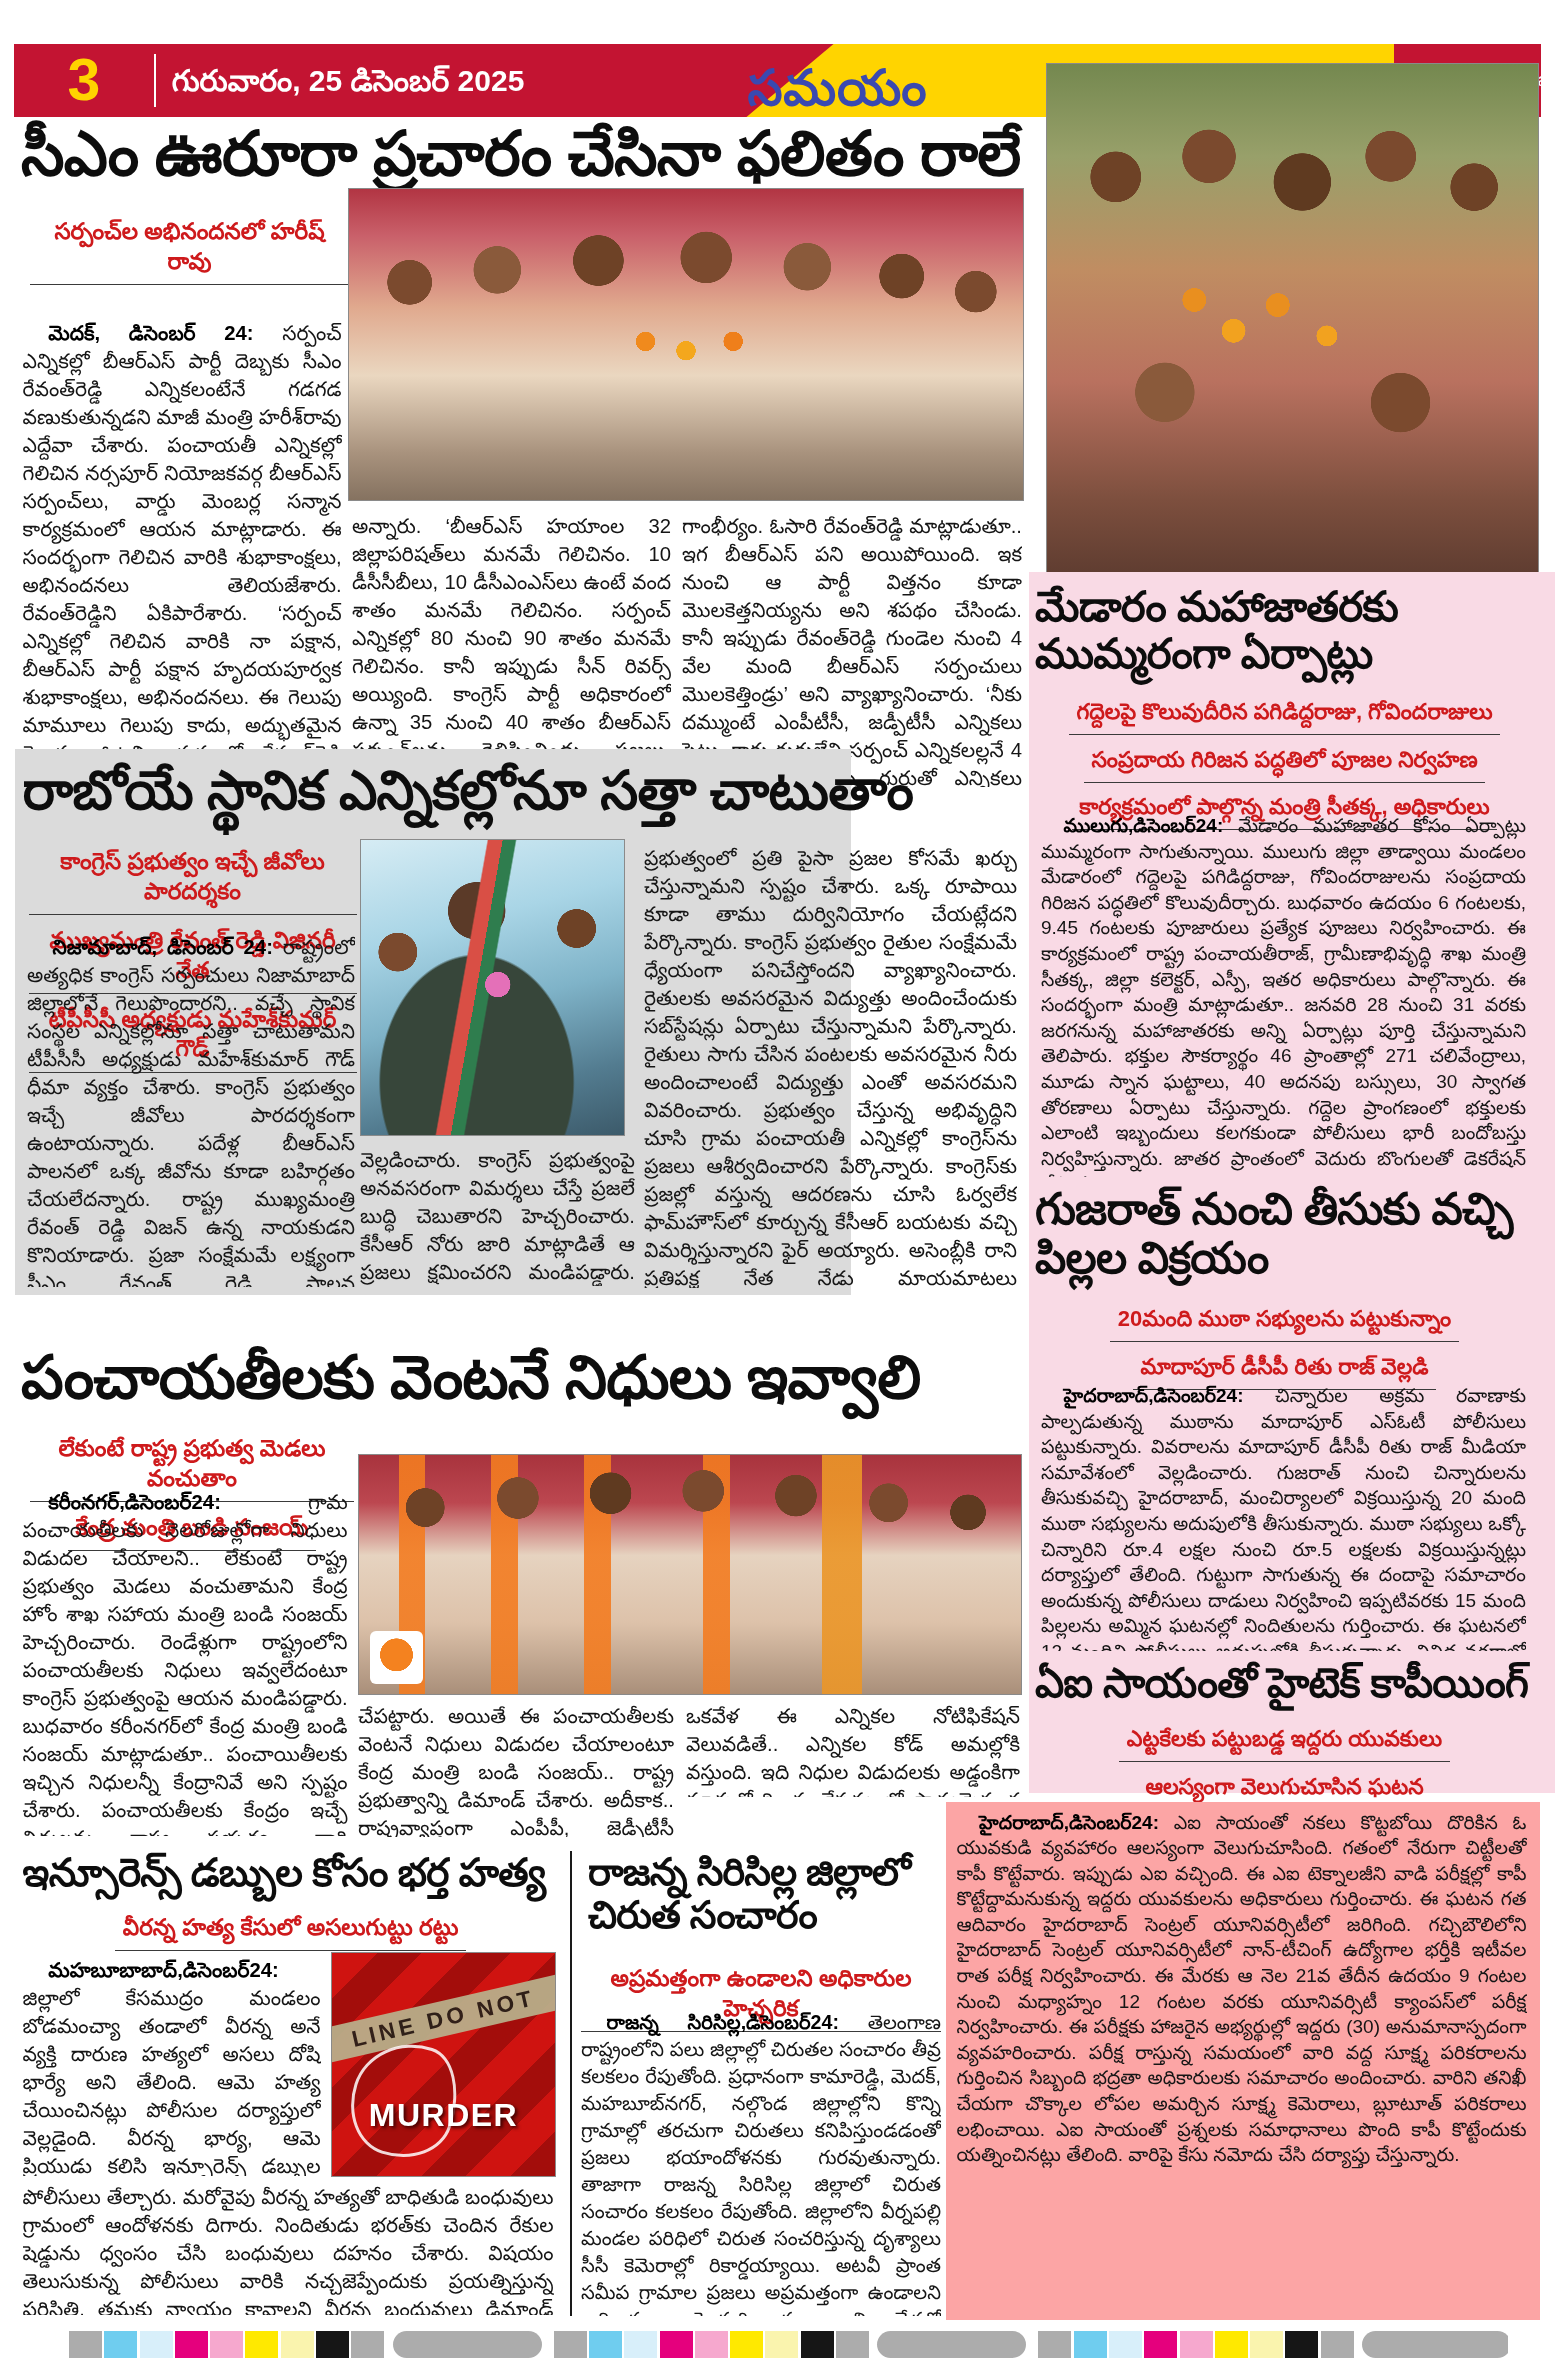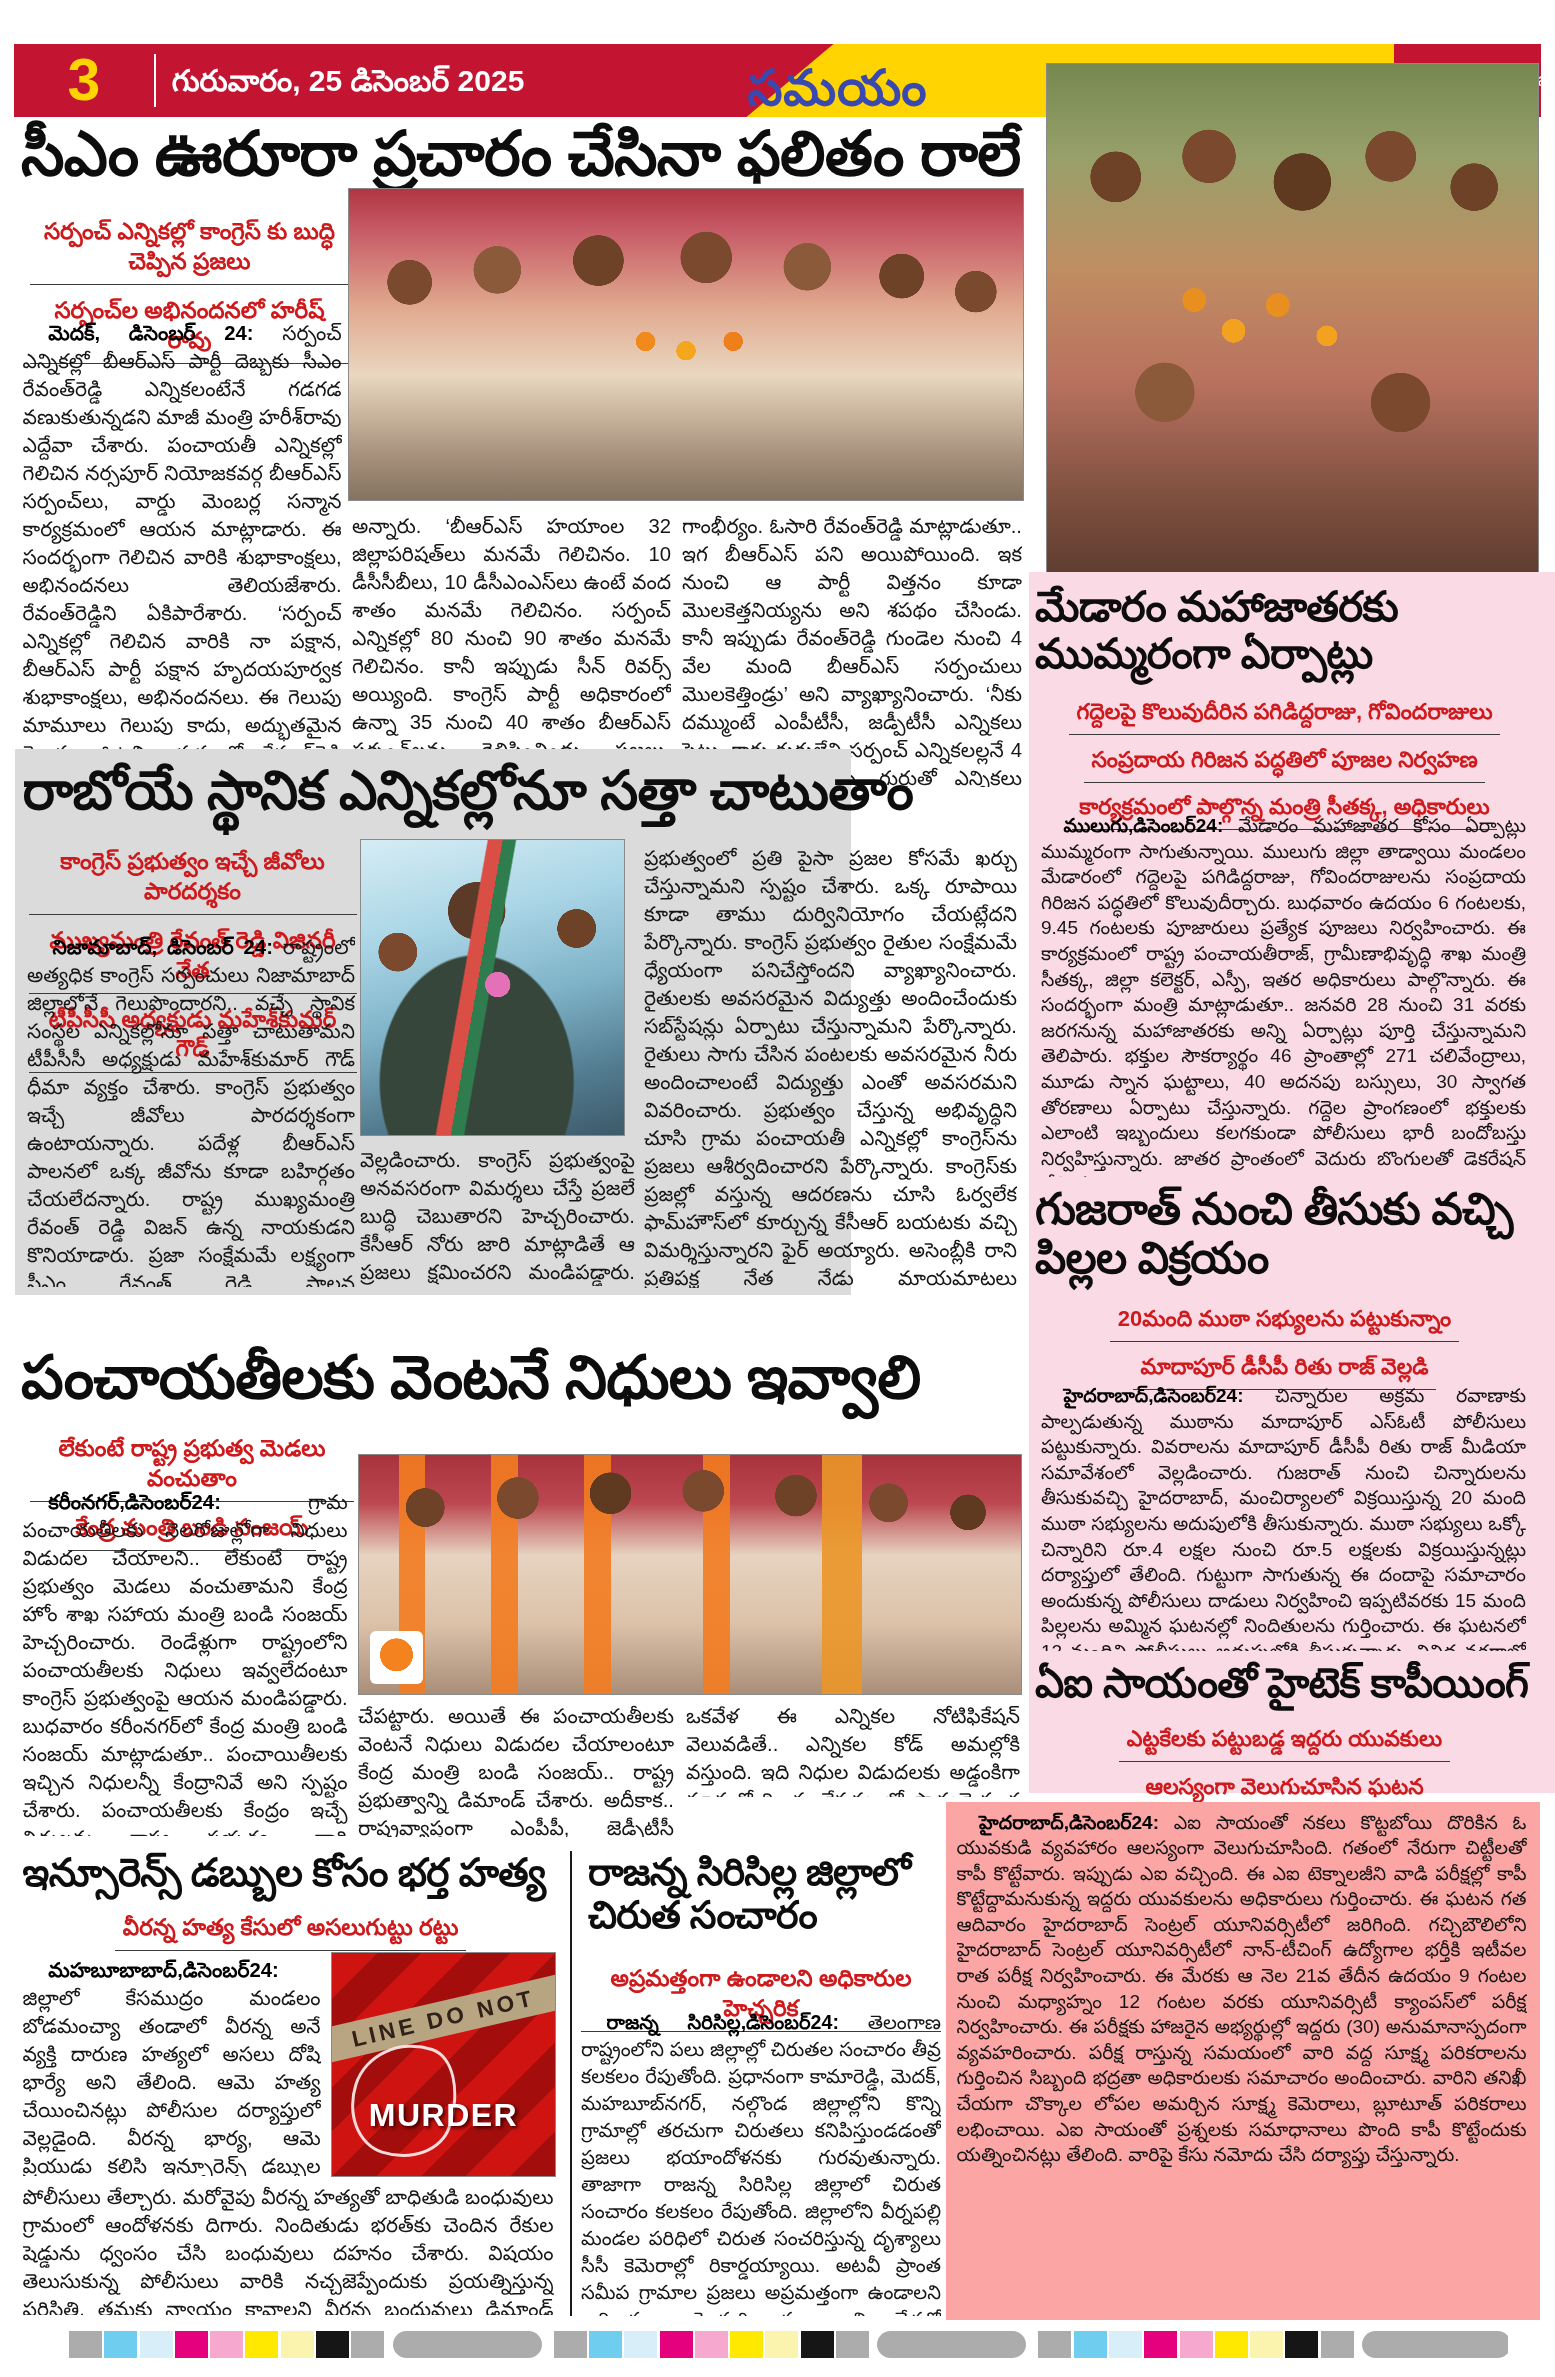--- a/index.html
+++ b/index.html
@@ -157,21 +157,20 @@
     <div id="hdr-redR"></div>
     <div id="pgnum">3</div>
     <div id="hdr-sep"></div>
     <div id="hdr-date">గురువారం, 25 డిసెంబర్ 2025</div>
     <div id="masthead">సమయం</div>
     <div id="website">www.epaper.samayamdaily.net</div>
   </div>
 
   <h1 id="a1h" class="head">సీఎం ఊరూరా ప్రచారం చేసినా ఫలితం రాలే</h1>
   <div id="a1subs" class="subs">
-    <div class="rsub">సర్పంచ్ ఎన్నికల్లో కాంగ్రెస్ కు బుద్ధి చెప్పిన ప్రజలు</div>
     <div class="rsub">సర్పంచ్‌ల అభినందనలో హరీష్ రావు</div>
   </div>
   <div id="ph1" class="ph"></div>
   <div id="a1c1" class="col"><b class="dl">మెదక్, డిసెంబర్ 24:</b> <span>సర్పంచ్ ఎన్నికల్లో బీఆర్ఎస్ పార్టీ దెబ్బకు సీఎం రేవంత్‌రెడ్డి ఎన్నికలంటేనే గడగడ వణుకుతున్నడని మాజీ మంత్రి హరీశ్‌రావు ఎద్దేవా చేశారు. పంచాయతీ ఎన్నికల్లో గెలిచిన నర్సపూర్ నియోజకవర్గ బీఆర్ఎస్ సర్పంచ్‌లు, వార్డు మెంబర్ల సన్మాన కార్యక్రమంలో ఆయన మాట్లాడారు. ఈ సందర్భంగా గెలిచిన వారికి శుభాకాంక్షలు, అభినందనలు తెలియజేశారు. రేవంత్‌రెడ్డిని ఏకిపారేశారు. ‘సర్పంచ్ ఎన్నికల్లో గెలిచిన వారికి నా పక్షాన, బీఆర్ఎస్ పార్టీ పక్షాన హృదయపూర్వక శుభాకాంక్షలు, అభినందనలు. ఈ గెలుపు మామూలు గెలుపు కాదు, అద్భుతమైన గెలుపు. ఓటమి భయంతో రేవంత్‌రెడ్డి ఊరూరా తిరిగినా ఫలితం దక్కలే. సాధారణంగా పంచాయతీ ఎన్నికల్లో అధికార పార్టీకి 90 శాతం, ఒక్కోసారి వంద శాతం విజయాలు దక్కడం ఆనవాయితీ. కానీ కాంగ్రెస్‌కు 64 శాతం ఫలితాలే వచ్చాయి. కాంగ్రెస్ 6 వేల పైచిలుకు స్థానాల్లో గెలవగా, బీఆర్ఎస్ 4 వేల సర్పంచ్ పదవులు గెలుచుకుంది’</span></div>
   <div id="a1c2" class="col noind"><span>అన్నారు. ‘బీఆర్ఎస్ హయాంల 32 జిల్లాపరిషత్‌లు మనమే గెలిచినం. 10 డీసీసీబీలు, 10 డీసీఎంఎస్‌లు ఉంటే వంద శాతం మనమే గెలిచినం. సర్పంచ్ ఎన్నికల్లో 80 నుంచి 90 శాతం మనమే గెలిచినం. కానీ ఇప్పుడు సీన్ రివర్స్ అయ్యింది. కాంగ్రెస్ పార్టీ అధికారంలో ఉన్నా 35 నుంచి 40 శాతం బీఆర్ఎస్ సర్పంచ్‌లను గెలిపించిండ్రు ప్రజలు. కాంగ్రెసోళ్లు పైసలు పంచి, సారా పంచి, గూండాగిరీ చేసినా జనం బుద్ధి చెప్పిండ్రు. పార్టీ గుర్తు లేకున్నా సర్పంచ్ ఎన్నికల్లో మా పార్టీ సత్తా చాటింది’ అని హరీశ్‌రావు పేర్కొన్నారు.</span></div>
   <div id="a1c3" class="col noind"><span>గాంభీర్యం. ఓసారి రేవంత్‌రెడ్డి మాట్లాడుతూ.. ఇగ బీఆర్ఎస్ పని అయిపోయింది. ఇక నుంచి ఆ పార్టీ విత్తనం కూడా మొలకెత్తనియ్యను అని శపథం చేసిండు. కానీ ఇప్పుడు రేవంత్‌రెడ్డి గుండెల నుంచి 4 వేల మంది బీఆర్ఎస్ సర్పంచులు మొలకెత్తిండ్రు’ అని వ్యాఖ్యానించారు. ‘నీకు దమ్ముంటే ఎంపీటీసీ, జడ్పీటీసీ ఎన్నికలు పెట్టు. కారు గుర్తులేని సర్పంచ్ ఎన్నికలల్లనే 4 వేల మంది గెలిచిన్రు. గుర్తుతో ఎన్నికలు పెడితే మీ పరిస్థితి ఏమిటో చూపిస్తం’ అని సవాల్ విసిరారు. మభ్యపెట్టుడే కాంగ్రెస్ నైజమని హరీశ్‌రావు ఎద్దేవా చేశారు.</span></div>
 
   <div id="a2panel">
     <h2 id="a2h" class="head">రాబోయే స్థానిక ఎన్నికల్లోనూ సత్తా చాటుతాం</h2>
     <div id="a2subs" class="subs">

